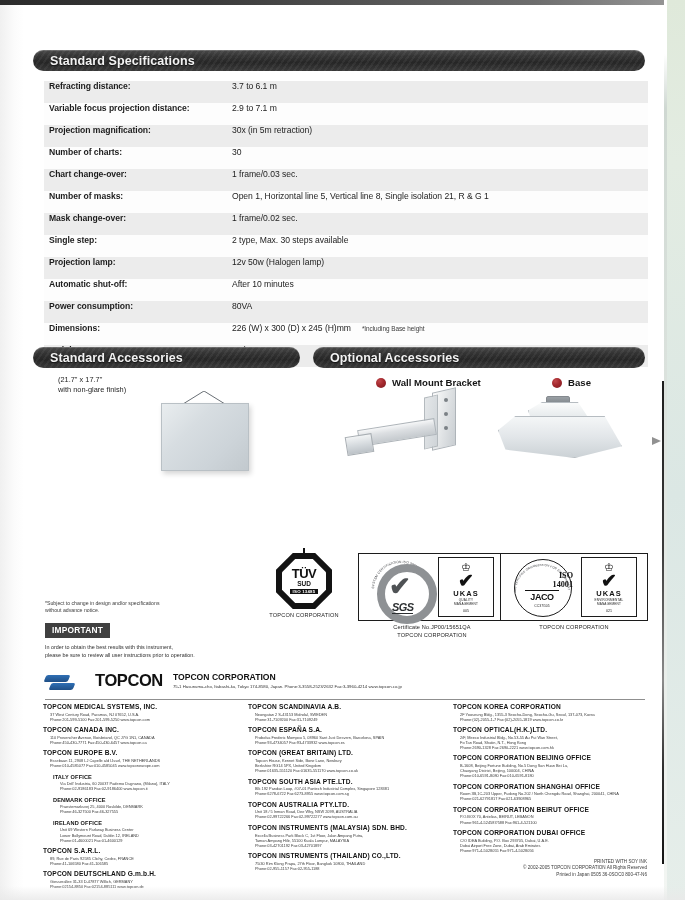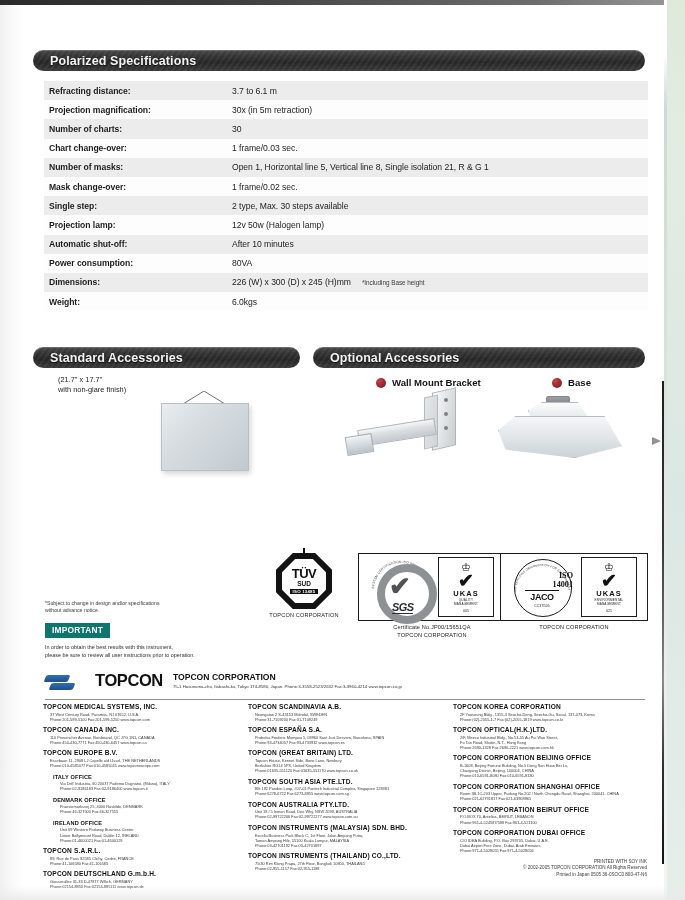--- a/index.html
+++ b/index.html
@@ -99,21 +99,21 @@
     width: 604px;
     margin: 10px 0 0 11px;
     border-collapse: collapse;
   }
   #spec-table tr { height: 19.2px; }
   #spec-table tr:nth-child(odd) { background: #ececec; }
   #spec-table tr:nth-child(even) { background: #fdfdfd; }
   #spec-table td {
     font-size: 8.6px;
     color: #1d1d1d;
-    padding: 0 0 0 5px;
+    padding: 0 0 12px 5px;
     vertical-align: middle;
     white-space: nowrap;
   }
   #spec-table td.k {
     width: 178px;
     font-weight: bold;
     letter-spacing: -0.05px;
   }
   #spec-table td.v { letter-spacing: -0.05px; }
   .note-sup {
@@ -266,21 +266,21 @@
   }
   .disclaimer-text {
     font-size: 5.2px;
     line-height: 7px;
     color: #3c3c3c;
   }
   .important-tag {
     display: inline-block;
     margin-top: 9px;
     padding: 2px 7px 3px 7px;
-    background: #0f766e;
+    background: #404040;
     color: #ffffff;
     font-size: 8.4px;
     font-weight: bold;
     letter-spacing: .2px;
   }
   .important-text {
     margin-top: 6px;
     font-size: 5.4px;
     line-height: 7.6px;
     color: #2f2f2f;
@@ -451,27 +451,31 @@
 
   <div class="scan-top-bar"></div>
   <div class="scan-left-shade"></div>
   <div class="scan-right-band"></div>
   <div class="scan-right-edge"></div>
   <div class="scan-page-rule"></div>
   <div class="scan-page-notch"></div>
 
   <div id="spec-section">
     <div class="banner">
-      <span class="banner-title">Polarized Specifications</span>
+      <span class="banner-title">Standard Specifications</span>
     </div>
     <table id="spec-table">
       <tbody id="spec-rows">
           <tr>
             <td class="k">Refracting distance:</td>
             <td class="v"><span>3.7 to 6.1 m</span></td>
+          </tr>
+          <tr>
+            <td class="k">Variable focus projection distance:</td>
+            <td class="v"><span>2.9 to 7.1 m</span></td>
           </tr>
           <tr>
             <td class="k">Projection magnification:</td>
             <td class="v"><span>30x (in 5m retraction)</span></td>
           </tr>
           <tr>
             <td class="k">Number of charts:</td>
             <td class="v"><span>30</span></td>
           </tr>
           <tr>

